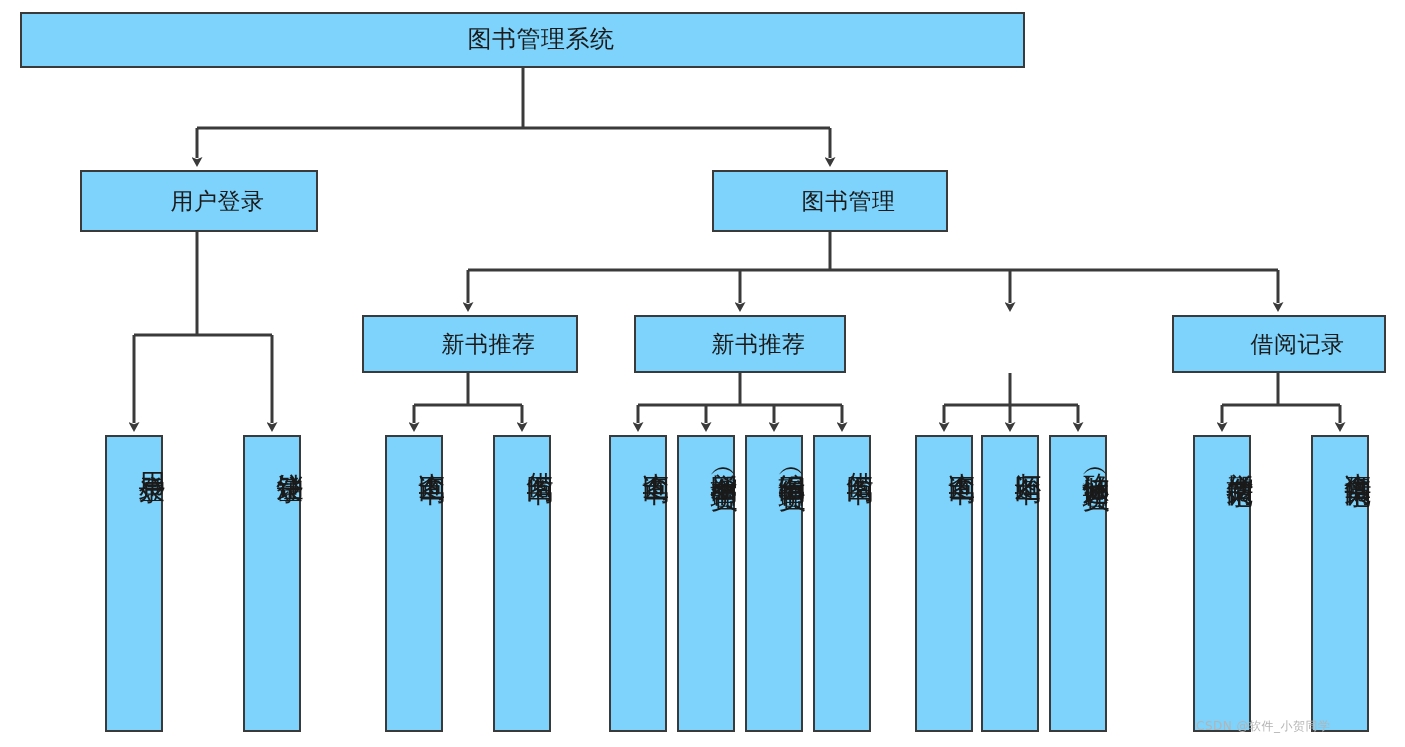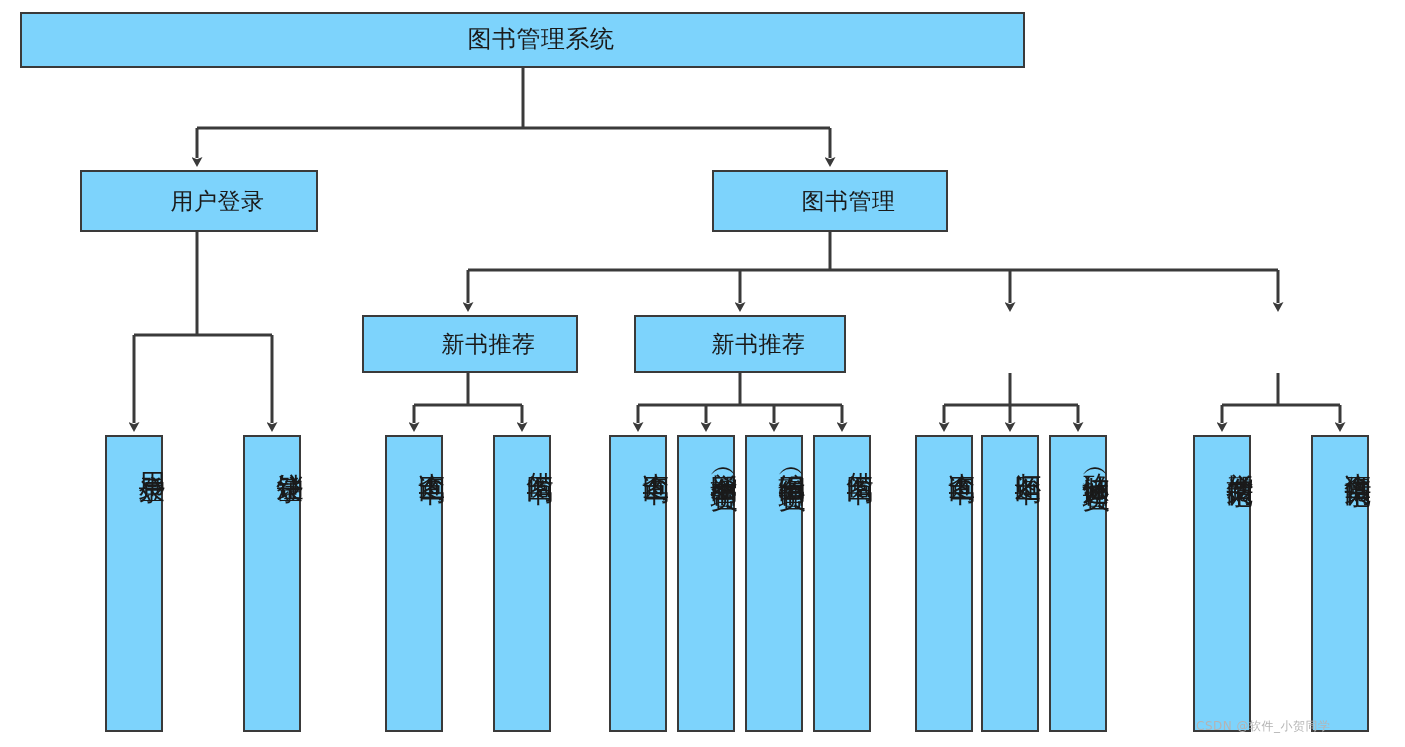--- a/index.html
+++ b/index.html
@@ -134,20 +134,23 @@
   <div class="node horiz" style="left:712px; top:170px; width:236px; height:62px;justify-content:center;">
     <span class="label">图书管理</span>
   </div>
 
   <div class="node horiz" style="left:362px; top:315px; width:216px; height:58px;">
     <span class="label">新书推荐</span>
   </div>
   <div class="node horiz" style="left:634px; top:315px; width:212px; height:58px;">
     <span class="label">新书推荐</span>
   </div>
+  <div class="node horiz" style="left:1172px; top:315px; width:214px; height:58px;">
+    <span class="label">借阅记录</span>
+  </div>
 
   <div class="node vert" style="left:105px; top:435px; width:58px; height:297px;">
     <span class="label">用户登录</span>
   </div>
   <div class="node vert" style="left:243px; top:435px; width:58px; height:297px;">
     <span class="label">注销登录</span>
   </div>
 
   <div class="node vert" style="left:385px; top:435px; width:58px; height:297px;">
     <span class="label">查询图书</span>

